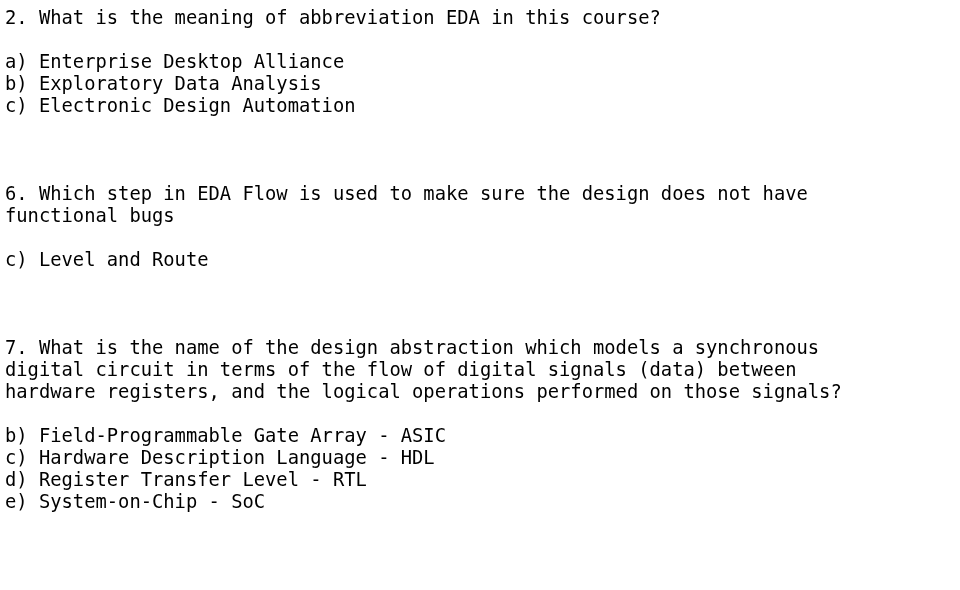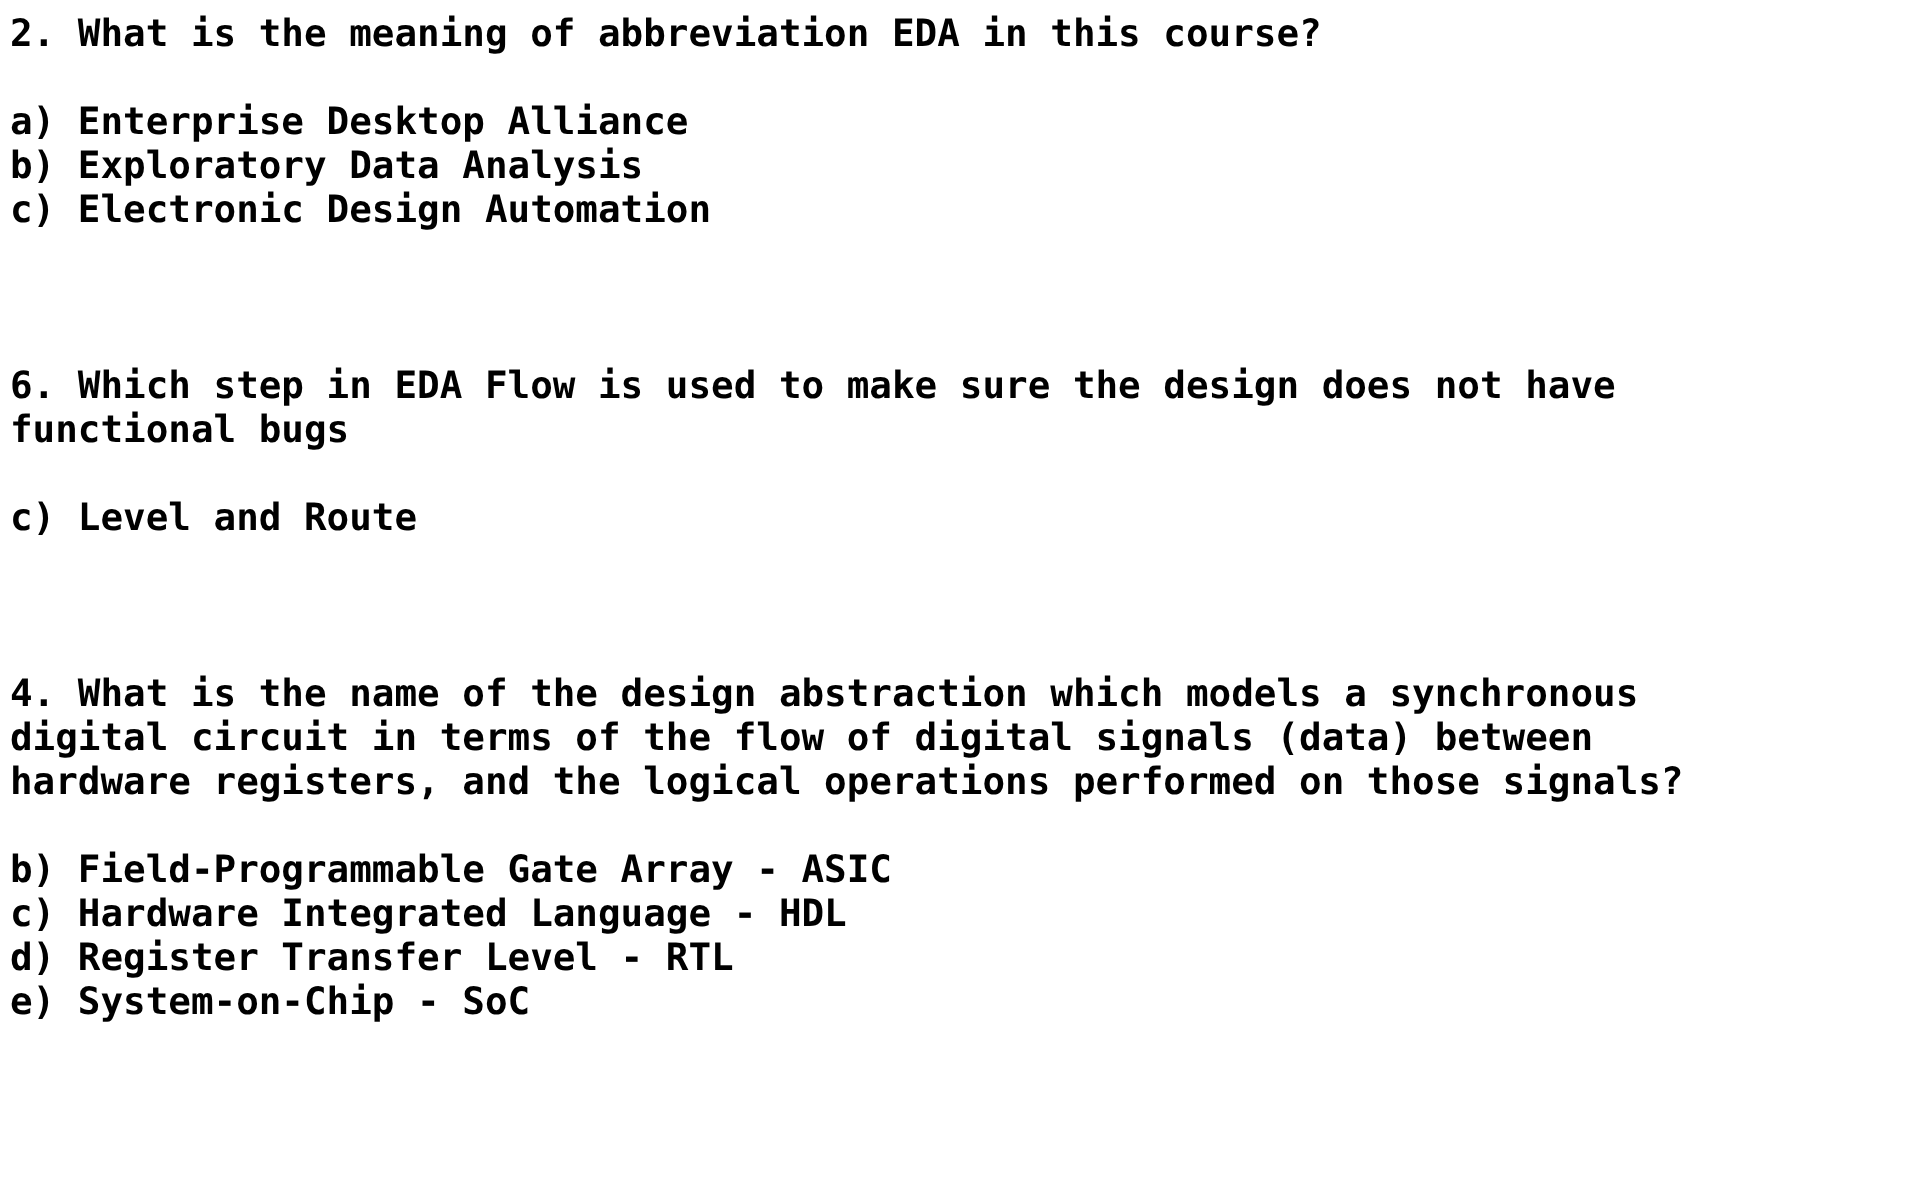--- a/index.html
+++ b/index.html
@@ -28,21 +28,21 @@
     top: 7px;
     right: 0;
   }
   .text-line {
     font-family: "DejaVu Sans Mono", "Liberation Mono", monospace;
     font-size: 18.8px;
     line-height: 22px;
     color: #000000;
     white-space: pre;
     letter-spacing: 0px;
-    font-weight: bold;
+    font-weight: normal;
   }
   .blank-line {
     height: 22px;
     line-height: 22px;
     white-space: pre;
     font-size: 18.8px;
   }
   .question-block,
   .options-block,
   .footer-block {
@@ -80,30 +80,30 @@
       </div>
       <div class="options-block">
         <div class="text-line">c) Level and Route</div>
       </div>
       <div class="spacer-block">
         <div class="blank-line">&nbsp;</div>
         <div class="blank-line">&nbsp;</div>
         <div class="blank-line">&nbsp;</div>
       </div>
       <div class="question-block">
-        <div class="text-line">4. What is the name of the design abstraction which models a synchronous</div>
+        <div class="text-line">7. What is the name of the design abstraction which models a synchronous</div>
         <div class="text-line">digital circuit in terms of the flow of digital signals (data) between</div>
         <div class="text-line">hardware registers, and the logical operations performed on those signals?</div>
       </div>
       <div class="spacer-block">
         <div class="blank-line">&nbsp;</div>
       </div>
       <div class="options-block">
         <div class="text-line">b) Field-Programmable Gate Array - ASIC</div>
-        <div class="text-line">c) Hardware Integrated Language - HDL</div>
+        <div class="text-line">c) Hardware Description Language - HDL</div>
         <div class="text-line">d) Register Transfer Level - RTL</div>
         <div class="text-line">e) System-on-Chip - SoC</div>
       </div>
       <div class="spacer-block">
         <div class="blank-line">&nbsp;</div>
       </div>
     </div>
 </div>
 
 </body></html>

